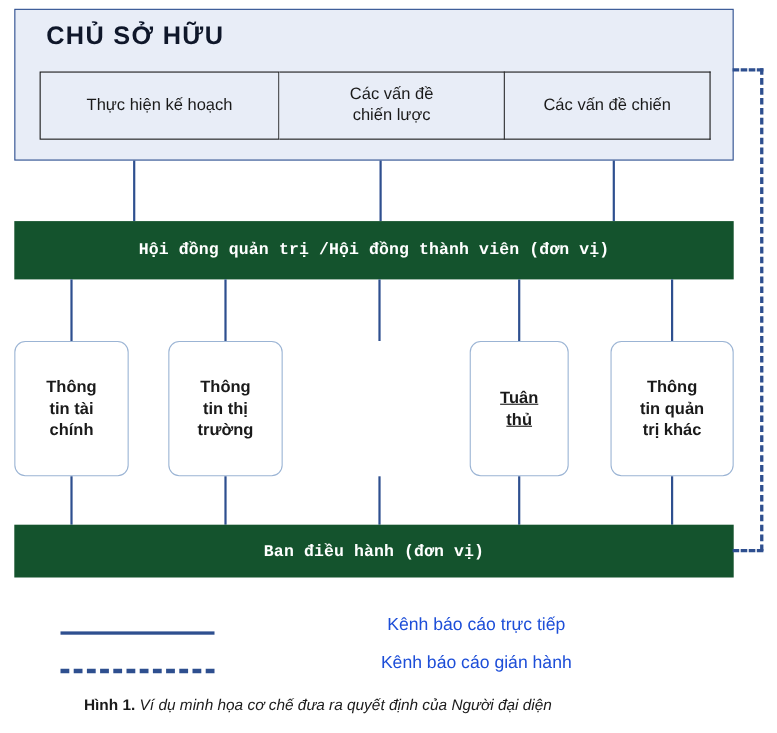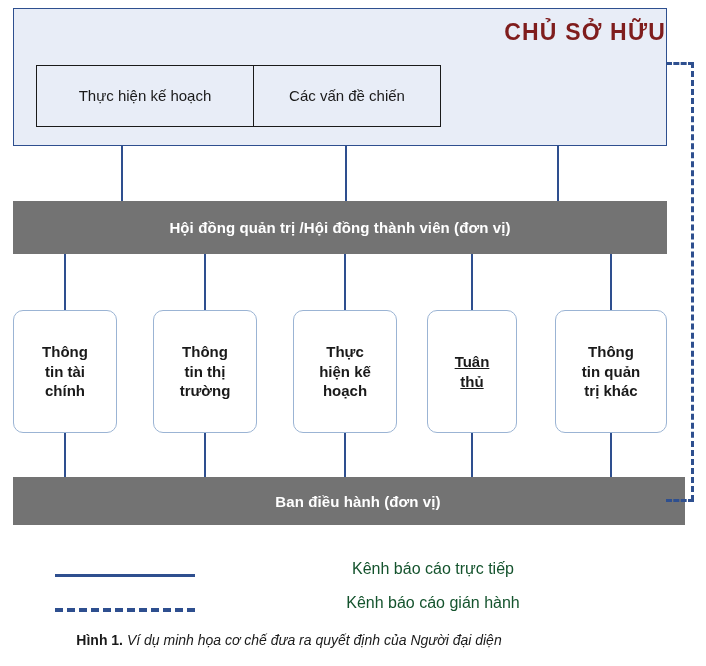--- a/index.html
+++ b/index.html
@@ -31,25 +31,26 @@
     height: 138px;
     background: #e8edf7;
     border: 1px solid #2e4f8f;
     box-sizing: border-box;
   }
   .owner-title {
     position: absolute;
     left: 0;
     top: 10px;
     width: 100%;
-    text-align: right;
+    text-align: left;
     font-size: 23px;
     font-weight: bold;
     letter-spacing: 1.2px;
-    color: #7f1d1d;
+    color: #0f172a;
+    padding-left: 28px;
   }
   .owner-subboxes {
     position: absolute;
     left: 22px;
     top: 56px;
     width: 536px;
     height: 62px;
     display: flex;
     box-sizing: border-box;
   }
@@ -66,41 +67,41 @@
     background: #e8edf7;
   }
   .owner-sub + .owner-sub { border-left: none; }
   .sub-0 { flex: 0 0 218px; }
   .sub-1 { flex: 0 0 205px; }
   .sub-2 { flex: 0 0 187px; }
 
   
   .blue-bar {
     position: absolute;
-    background: #737373;
+    background: #14532d;
     color: #ffffff;
     display: flex;
     align-items: center;
     justify-content: center;
     font-size: 15px;
     font-weight: bold;
     letter-spacing: .1px;
+    font-family: Liberation Mono, monospace;
   }
   .board-bar {
     left: 13px;
     top: 201px;
     width: 654px;
     height: 53px;
   }
   .exec-bar {
     left: 13px;
     top: 477px;
     width: 654px;
     height: 48px;
-    padding-left: 18px;
   }
 
   
   .card {
     position: absolute;
     top: 310px;
     width: 104px;
     height: 123px;
     background: #ffffff;
     border: 1px solid #9bb4d4;
@@ -198,21 +199,21 @@
     height: 0;
     border-top: 4px dashed #2e4f8f;
   }
   .legend-label {
     position: absolute;
     left: 218px;
     top: 0;
     width: 430px;
     text-align: center;
     font-size: 16px;
-    color: #14532d;
+    color: #1d4ed8;
   }
 
   
   .caption {
     position: absolute;
     left: 0;
     top: 632px;
     width: 578px;
     text-align: center;
     font-size: 14px;
@@ -223,41 +224,41 @@
 </style>
 </head>
 <body>
 
 <div id="diagram">
 
   <div class="owner-box">
     <div class="owner-title">CHỦ SỞ HỮU</div>
     <div class="owner-subboxes">
       <div class="owner-sub sub-0">Thực hiện kế hoạch</div>
+      <div class="owner-sub sub-1">Các vấn đề<br>chiến lược</div>
       <div class="owner-sub sub-2">Các vấn đề chiến</div>
     </div>
   </div>
 
   <div class="vline v-o0"></div>
   <div class="vline v-o1"></div>
   <div class="vline v-o2"></div>
 
   <div class="blue-bar board-bar">
     <span>Hội đồng quản trị /Hội đồng thành viên (đơn vị)</span>
   </div>
 
   <div class="vline v-c0"></div>
   <div class="vline v-c1"></div>
   <div class="vline v-c2"></div>
   <div class="vline v-c3"></div>
   <div class="vline v-c4"></div>
 
   <div class="card card-0">Thông<br>tin tài<br>chính</div>
   <div class="card card-1">Thông<br>tin thị<br>trường</div>
-  <div class="card card-2">Thực<br>hiện kế<br>hoạch</div>
   <div class="card card-3">Tuân<br>thủ</div>
   <div class="card card-4">Thông<br>tin quản<br>trị khác</div>
 
   <div class="vline v-e0"></div>
   <div class="vline v-e1"></div>
   <div class="vline v-e2"></div>
   <div class="vline v-e3"></div>
   <div class="vline v-e4"></div>
 
   <div class="blue-bar exec-bar">

